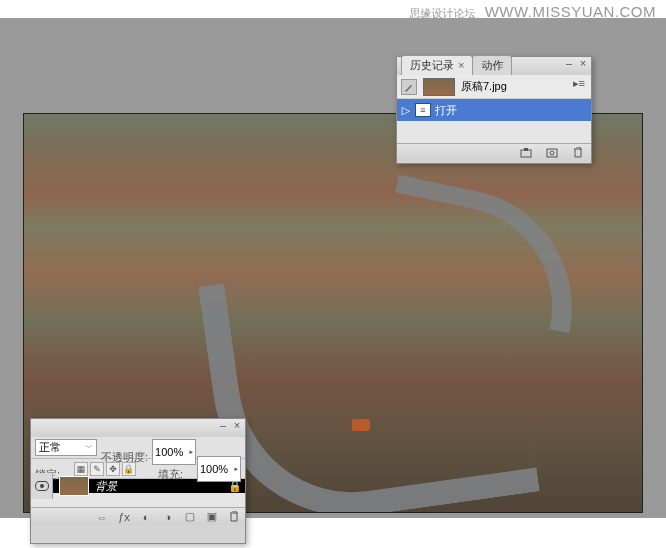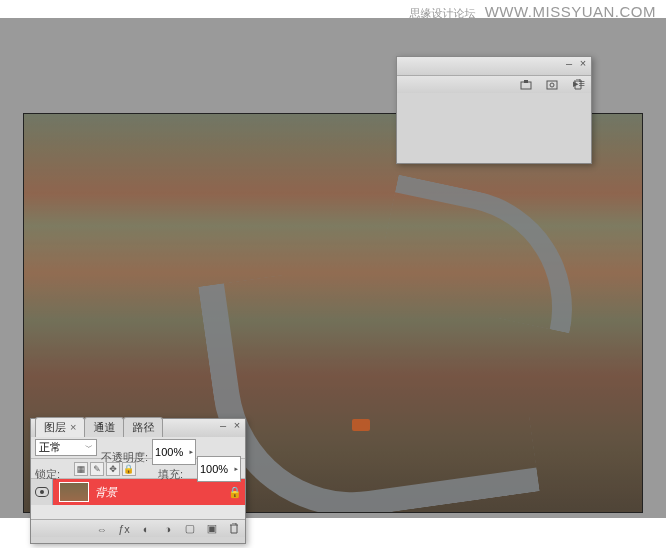--- a/index.html
+++ b/index.html
@@ -41,21 +41,21 @@
 .layers-panel{left:30px;top:418px;width:216px;height:126px;}
 .layers-opts{display:flex;height:22px;padding:2px 4px;gap:4px;background:#e2e2e2;border-bottom:1px solid #bbb;}
 .select-box{width:62px;height:17px;background:#fff;border:1px solid #999;display:flex;align-items:center;padding:0 3px;justify-content:space-between;cursor:pointer;}
 .select-box .chev{font-size:8px;color:#555;}
 .lbl{color:#555;margin-top:11px;}
 .pct-box{width:44px;height:16px;background:#fff;border:1px solid #999;display:flex;align-items:center;justify-content:space-between;padding:12px 2px;}
 .pct-box .chev{font-size:7px;color:#555;cursor:pointer;}
 .lock-row{display:flex;align-items:center;height:20px;padding:1px 4px;gap:14px;background:#e2e2e2;border-bottom:1px solid #bbb;}
 .lock-icons{display:flex;gap:2px;}
 .lock-ico{width:14px;height:14px;border:1px solid #aaa;background:#eee;display:flex;align-items:center;justify-content:center;font-size:9px;color:#555;cursor:pointer;}
-.layer-row{display:flex;align-items:center;height:26px;background:#ef4444;color:#fff;}
+.layer-row{display:flex;align-items:center;height:14px;background:#000000;color:#fff;}
 .vis-cell{width:22px;height:26px;background:#d8d8d8;border-right:1px solid #9ab;display:flex;align-items:center;justify-content:center;cursor:pointer;}
 .eye{width:14px;height:10px;border:1px solid #444;border-radius:60%/100%;position:relative;}
 .eye:after{content:"";position:absolute;left:4px;top:2px;width:4px;height:4px;background:#444;border-radius:50%;}
 .layer-thumb{width:30px;height:20px;background:linear-gradient(#7a6a4a,#9a6a4a);border:1px solid #fff;margin:0 6px;}
 .layer-name{flex:1;font-style:italic;}
 .layer-lock{width:20px;display:flex;align-items:center;justify-content:center;}
 .layers-blank{height:14px;background:#e6e6e6;}
 .layers-footer{height:18px;background:linear-gradient(#e4e4e4,#d0d0d0);border-top:1px solid #aaa;display:flex;justify-content:flex-end;align-items:center;padding:0 4px;gap:8px;}
 </style>
 </head>
@@ -70,26 +70,51 @@
   <div class="image-view">
     <div class="hills"></div>
     <div class="road"></div>
     <div class="road2"></div>
     <div class="truck"></div>
   </div>
 </div>
 
 <div class="panel history-panel">
   <div class="panel-titlebar">
+    <div class="panel-tabs">
+      <div class="panel-tab active">
+        <span>历史记录</span><span class="x">×</span>
+      </div>
+      <div class="panel-tab">
+        <span>动作</span>
+      </div>
+    </div>
     <div class="panel-winbtns">
       <div class="winbtn">–</div>
       <div class="winbtn">×</div>
     </div>
   </div>
   <div class="panel-menu">▸≡</div>
+  <div class="history-body">
+    <div class="doc-row">
+      <div class="doc-thumb-wrap">
+        <svg width="12" height="12" viewBox="0 0 12 12">
+            <path d="M2 10 L8 4 L9 5 L3 11 Z" fill="#666"></path>
+          </svg>
+      </div>
+      <div class="doc-thumb"></div>
+      <span>原稿7.jpg</span>
+    </div>
+    <div class="hist-item">
+      <span class="hist-arrow">▷</span>
+      <div class="hist-icon">≡</div>
+      <span>打开</span>
+    </div>
+    <div class="hist-blank"></div>
+  </div>
   <div class="panel-footer">
     <div class="footer-icon">
         <svg width="12" height="10" viewBox="0 0 12 10">
           <rect x="1" y="2" width="10" height="7" fill="none" stroke="#555"></rect>
           <rect x="4" y="0" width="4" height="3" fill="#555"></rect>
         </svg>
       </div>
     <div class="footer-icon">
         <svg width="12" height="10" viewBox="0 0 12 10">
           <rect x="1" y="1" width="10" height="8" fill="none" stroke="#555"></rect>
@@ -99,31 +124,20 @@
     <div class="footer-icon">
         <svg width="10" height="11" viewBox="0 0 10 11">
           <path d="M1 2h8M2 2v8h6V2M3 0h4v2" fill="none" stroke="#555"></path>
         </svg>
       </div>
   </div>
 </div>
 
 <div class="panel layers-panel">
   <div class="panel-titlebar">
-    <div class="panel-tabs">
-      <div class="panel-tab active">
-        <span>图层</span><span class="x">×</span>
-      </div>
-      <div class="panel-tab">
-        <span>通道</span>
-      </div>
-      <div class="panel-tab">
-        <span>路径</span>
-      </div>
-    </div>
     <div class="panel-winbtns">
       <div class="winbtn">–</div>
       <div class="winbtn">×</div>
     </div>
   </div>
   <div class="layers-opts">
     <div class="select-box">
       <span>正常</span>
       <span class="chev">﹀</span>
     </div>

